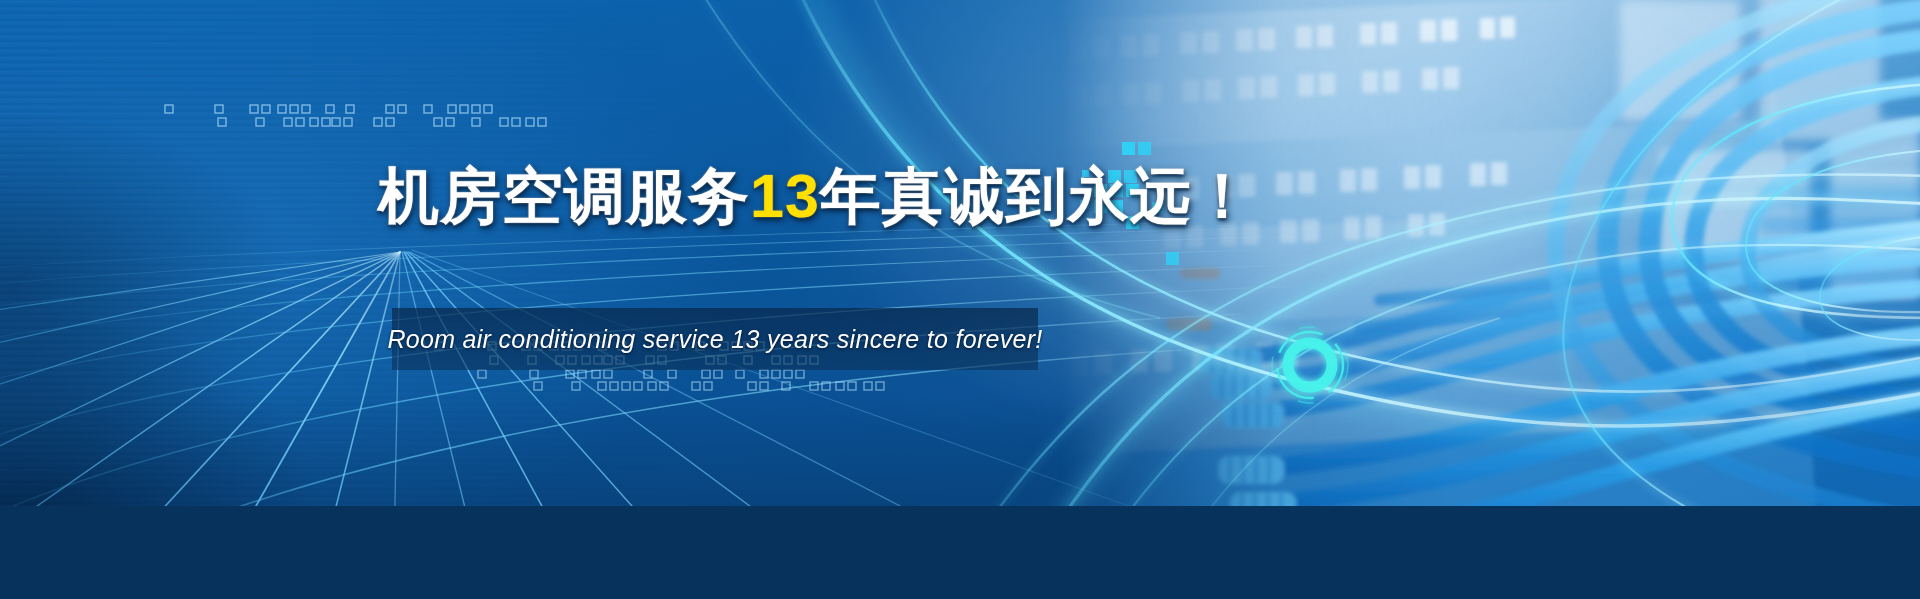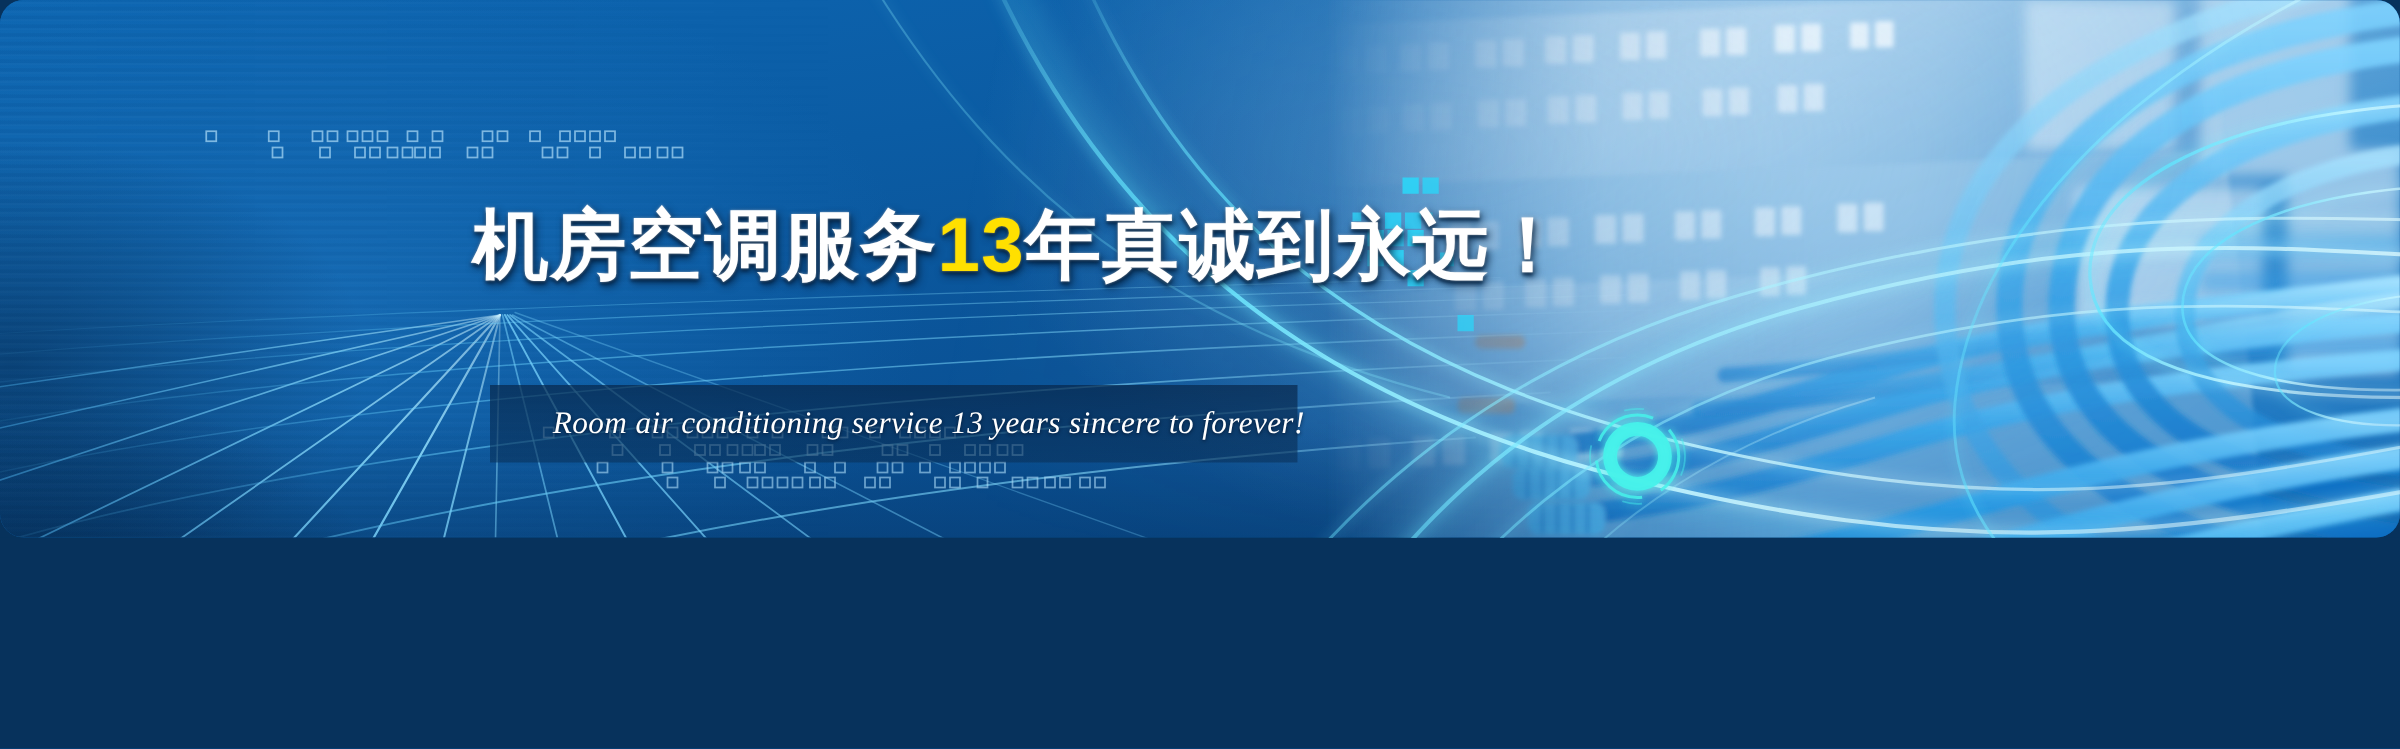--- a/index.html
+++ b/index.html
@@ -3,24 +3,23 @@
 <meta charset="utf-8">
 <title>Banner</title>
 <style>
   * { margin:0; padding:0; box-sizing:border-box; }
   html,body { background:#07325c; }
   body { font-family:"Liberation Sans", sans-serif; }
 
   #banner {
     position:relative;
     width:1920px;
-    height:430px;
+    height:506px;
     overflow:hidden;
     background:#0a63b0;
-    border-radius:19px;
   }
 
   .layer { position:absolute; inset:0; pointer-events:none; }
 
   
   #bg-base {
     background:
       radial-gradient(ellipse 900px 520px at 1430px 120px, rgba(200,228,248,0.55) 0%, rgba(120,185,235,0.28) 38%, rgba(20,110,180,0.0) 72%),
       radial-gradient(ellipse 700px 420px at 250px 250px, rgba(30,120,195,0.55) 0%, rgba(14,84,150,0.0) 70%),
       linear-gradient(170deg, #0d66b2 0%, #0b5ca4 30%, #0a5296 58%, #0a4f92 78%, #0b5aa2 100%);
@@ -89,25 +88,24 @@
        2px 3px 7px rgba(1,28,58,.85),
        0 2px 3px rgba(2,36,70,.9);
   }
   #subtitle-band {
     position:absolute; left:392px; top:308px; width:646px; height:62px;
     background:linear-gradient(180deg, rgba(8,40,76,0.72) 0%, rgba(8,45,84,0.66) 50%, rgba(9,48,88,0.58) 100%);
   }
   #subtitle {
     position:absolute; left:392px; top:308px; width:646px; height:62px;
     display:flex; align-items:center; justify-content:center;
-    font-family:Liberation Serif, serif;
+    font-family:Liberation Sans, sans-serif;
     font-style:italic; font-size:25px; color:#ffffff;
     letter-spacing:.3px; white-space:nowrap;
     text-shadow:0 1px 3px rgba(0,16,40,.85);
-    margin-left:28px;
   }
 </style>
 </head>
 <body>
 
 <div id="banner">
 
   <div class="layer" id="bg-base"></div>
   <div class="layer" id="bg-streaks"></div>
   <div class="layer" id="bg-vignette"></div>

